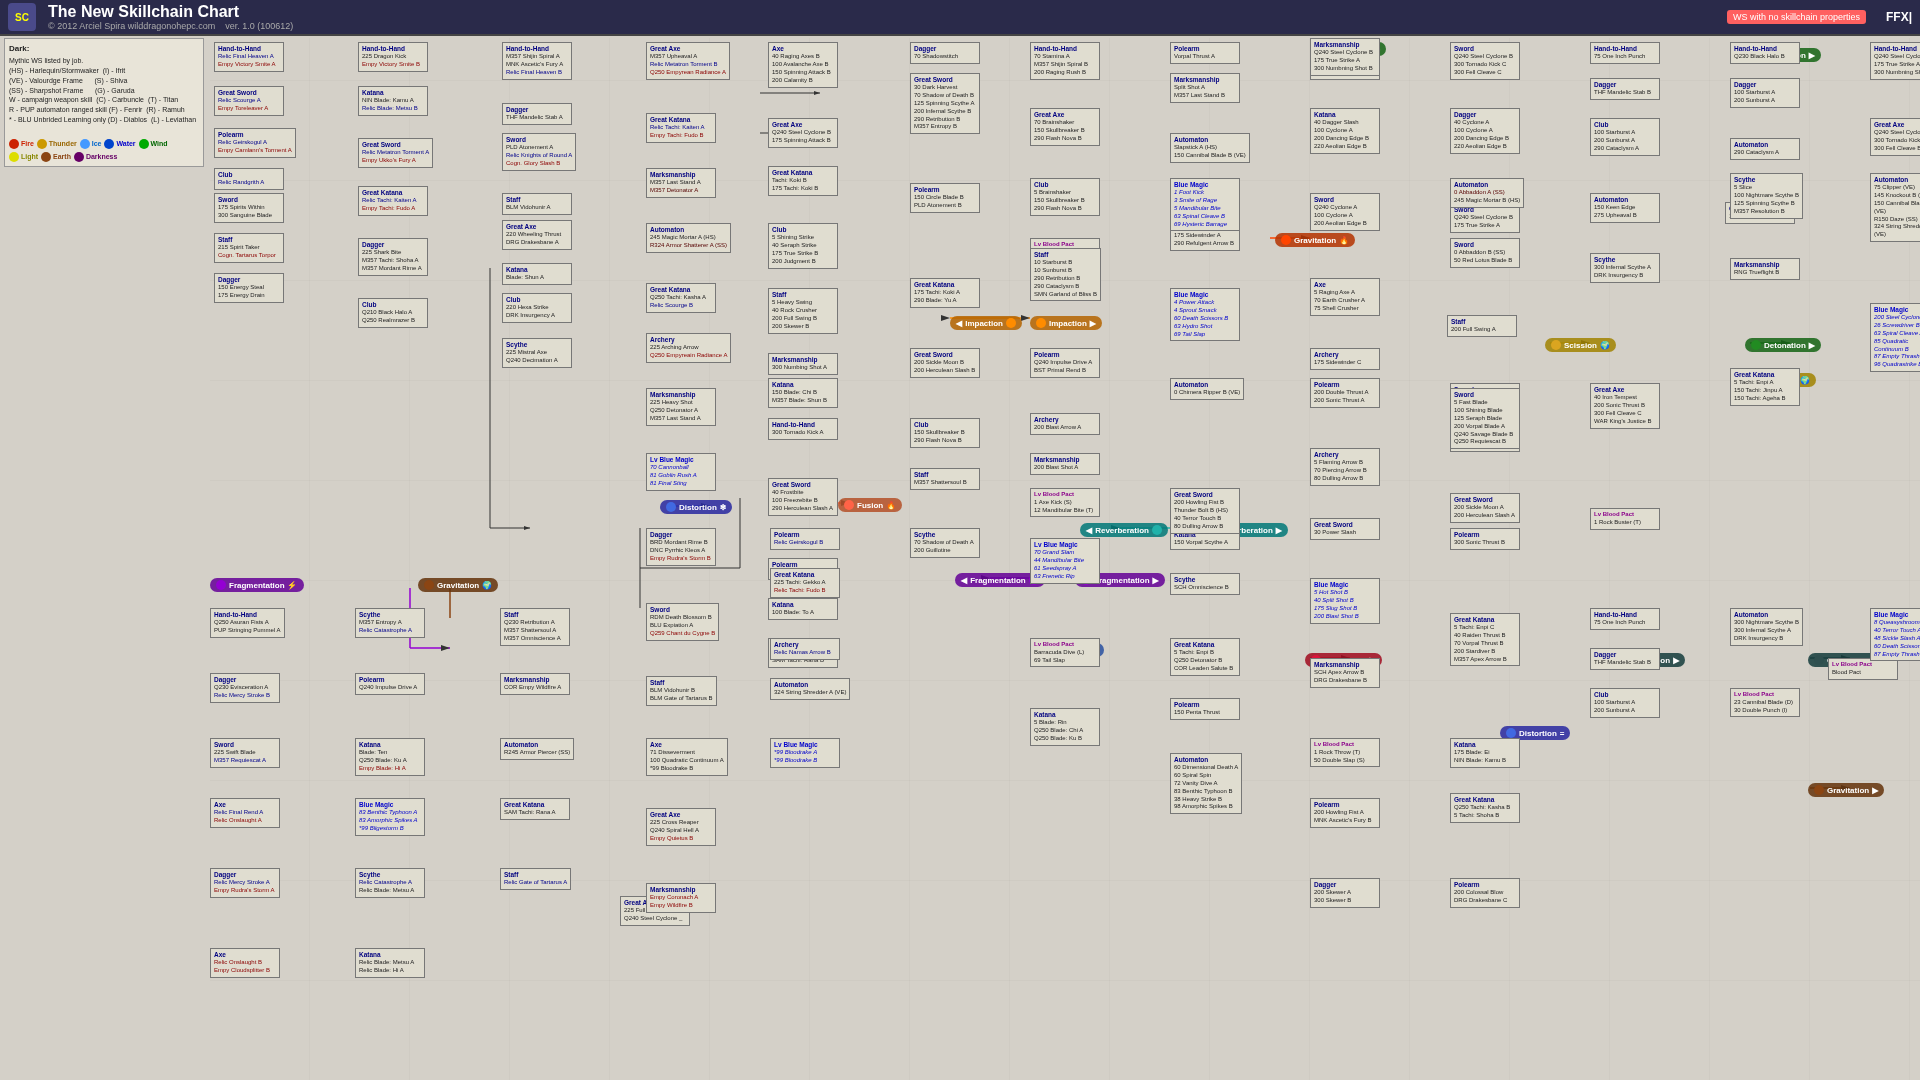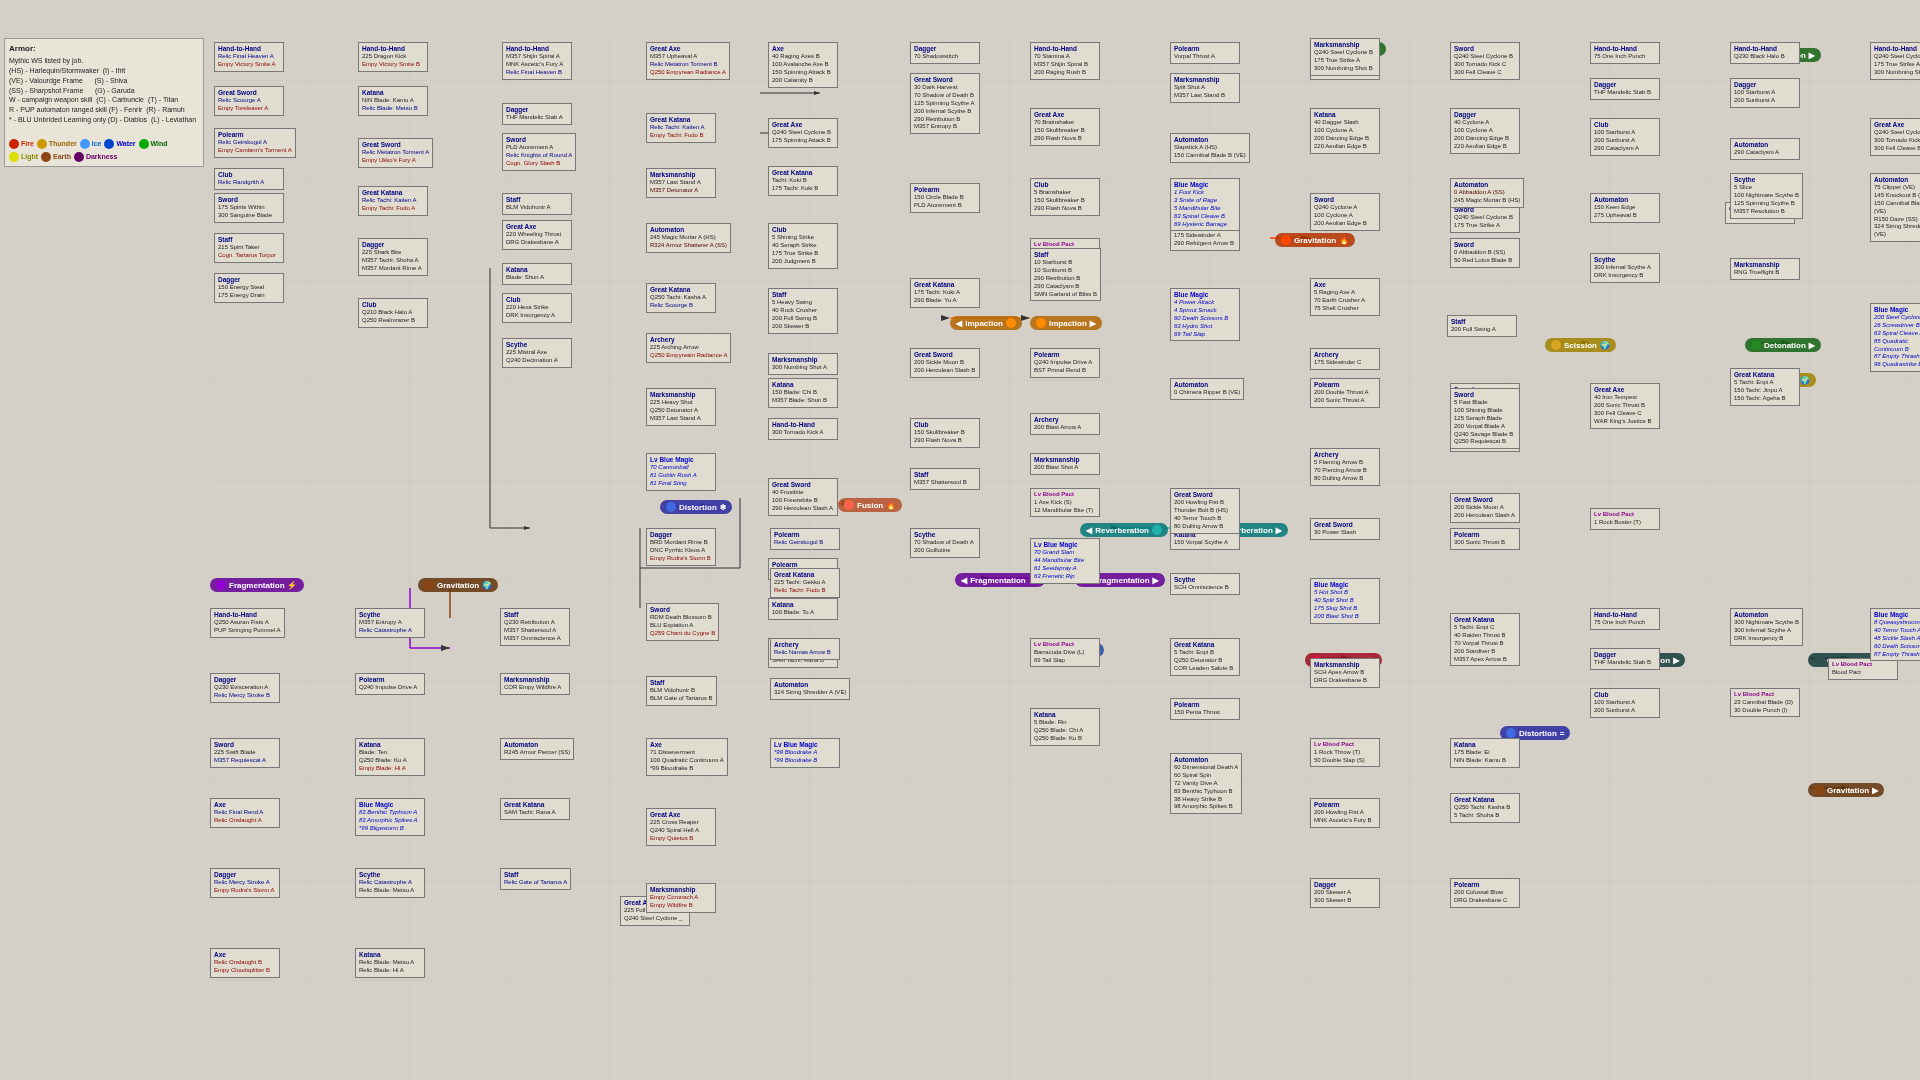--- a/index.html
+++ b/index.html
@@ -142,23 +142,36 @@
     .thunder { color: #996600; font-weight: bold; }
     .water { color: #0000cc; font-weight: bold; }
     .light { color: #888800; font-weight: bold; }
     .dark { color: #660066; font-weight: bold; }
   </style>
 </head>
 <body>
 
 <div id="main-container">
 
+  <div id="header">
+    <div style="width:28px;height:28px;background:#4a4a8a;border-radius:4px;display:flex;align-items:center;justify-content:center;color:#ff0;font-size:10px;font-weight:bold;">SC</div>
+    <div>
+      <div id="title">The New Skillchain Chart</div>
+      <div id="subtitle">
+        <span>© 2012 Arciel Spira wilddragonohepc.com</span>
+        &nbsp;&nbsp;
+        <span>ver. 1.0 (100612)</span>
+      </div>
+    </div>
+    <div id="ws-notice">WS with no skillchain properties</div>
+    <div style="color:#fff;font-weight:bold;font-size:12px;margin-left:8px;">FFX|</div>
+  </div>
 
   <div id="info-panel">
-    <div class="info-title">Armor:</div>
+    <div class="info-title">Dark:</div>
     <div>Mythic WS listed by job.</div>
     <div>(HS) - Harlequin/Stormwaker &nbsp;(I) - Ifrit</div>
     <div>(VE) - Valourdge Frame &nbsp;&nbsp;&nbsp;&nbsp;&nbsp;(S) - Shiva</div>
     <div>(SS) - Sharpshot Frame &nbsp;&nbsp;&nbsp;&nbsp;&nbsp;(G) - Garuda</div>
     <div>W - campaign weapon skill &nbsp;(C) - Carbuncle &nbsp;(T) - Titan</div>
     <div>R - PUP automaton ranged skill (F) - Fenrir &nbsp;(R) - Ramuh</div>
     <div>* - BLU Unbrided Learning only (D) - Diablos &nbsp;(L) - Leviathan</div>
     <br>
     <div style="display:flex;flex-wrap:wrap;gap:3px;margin-top:4px;">
       <div><span style="display:inline-block;width:10px;height:10px;background:#cc2200;border-radius:50%;vertical-align:middle;"></span> <span class="fire">Fire</span></div>

